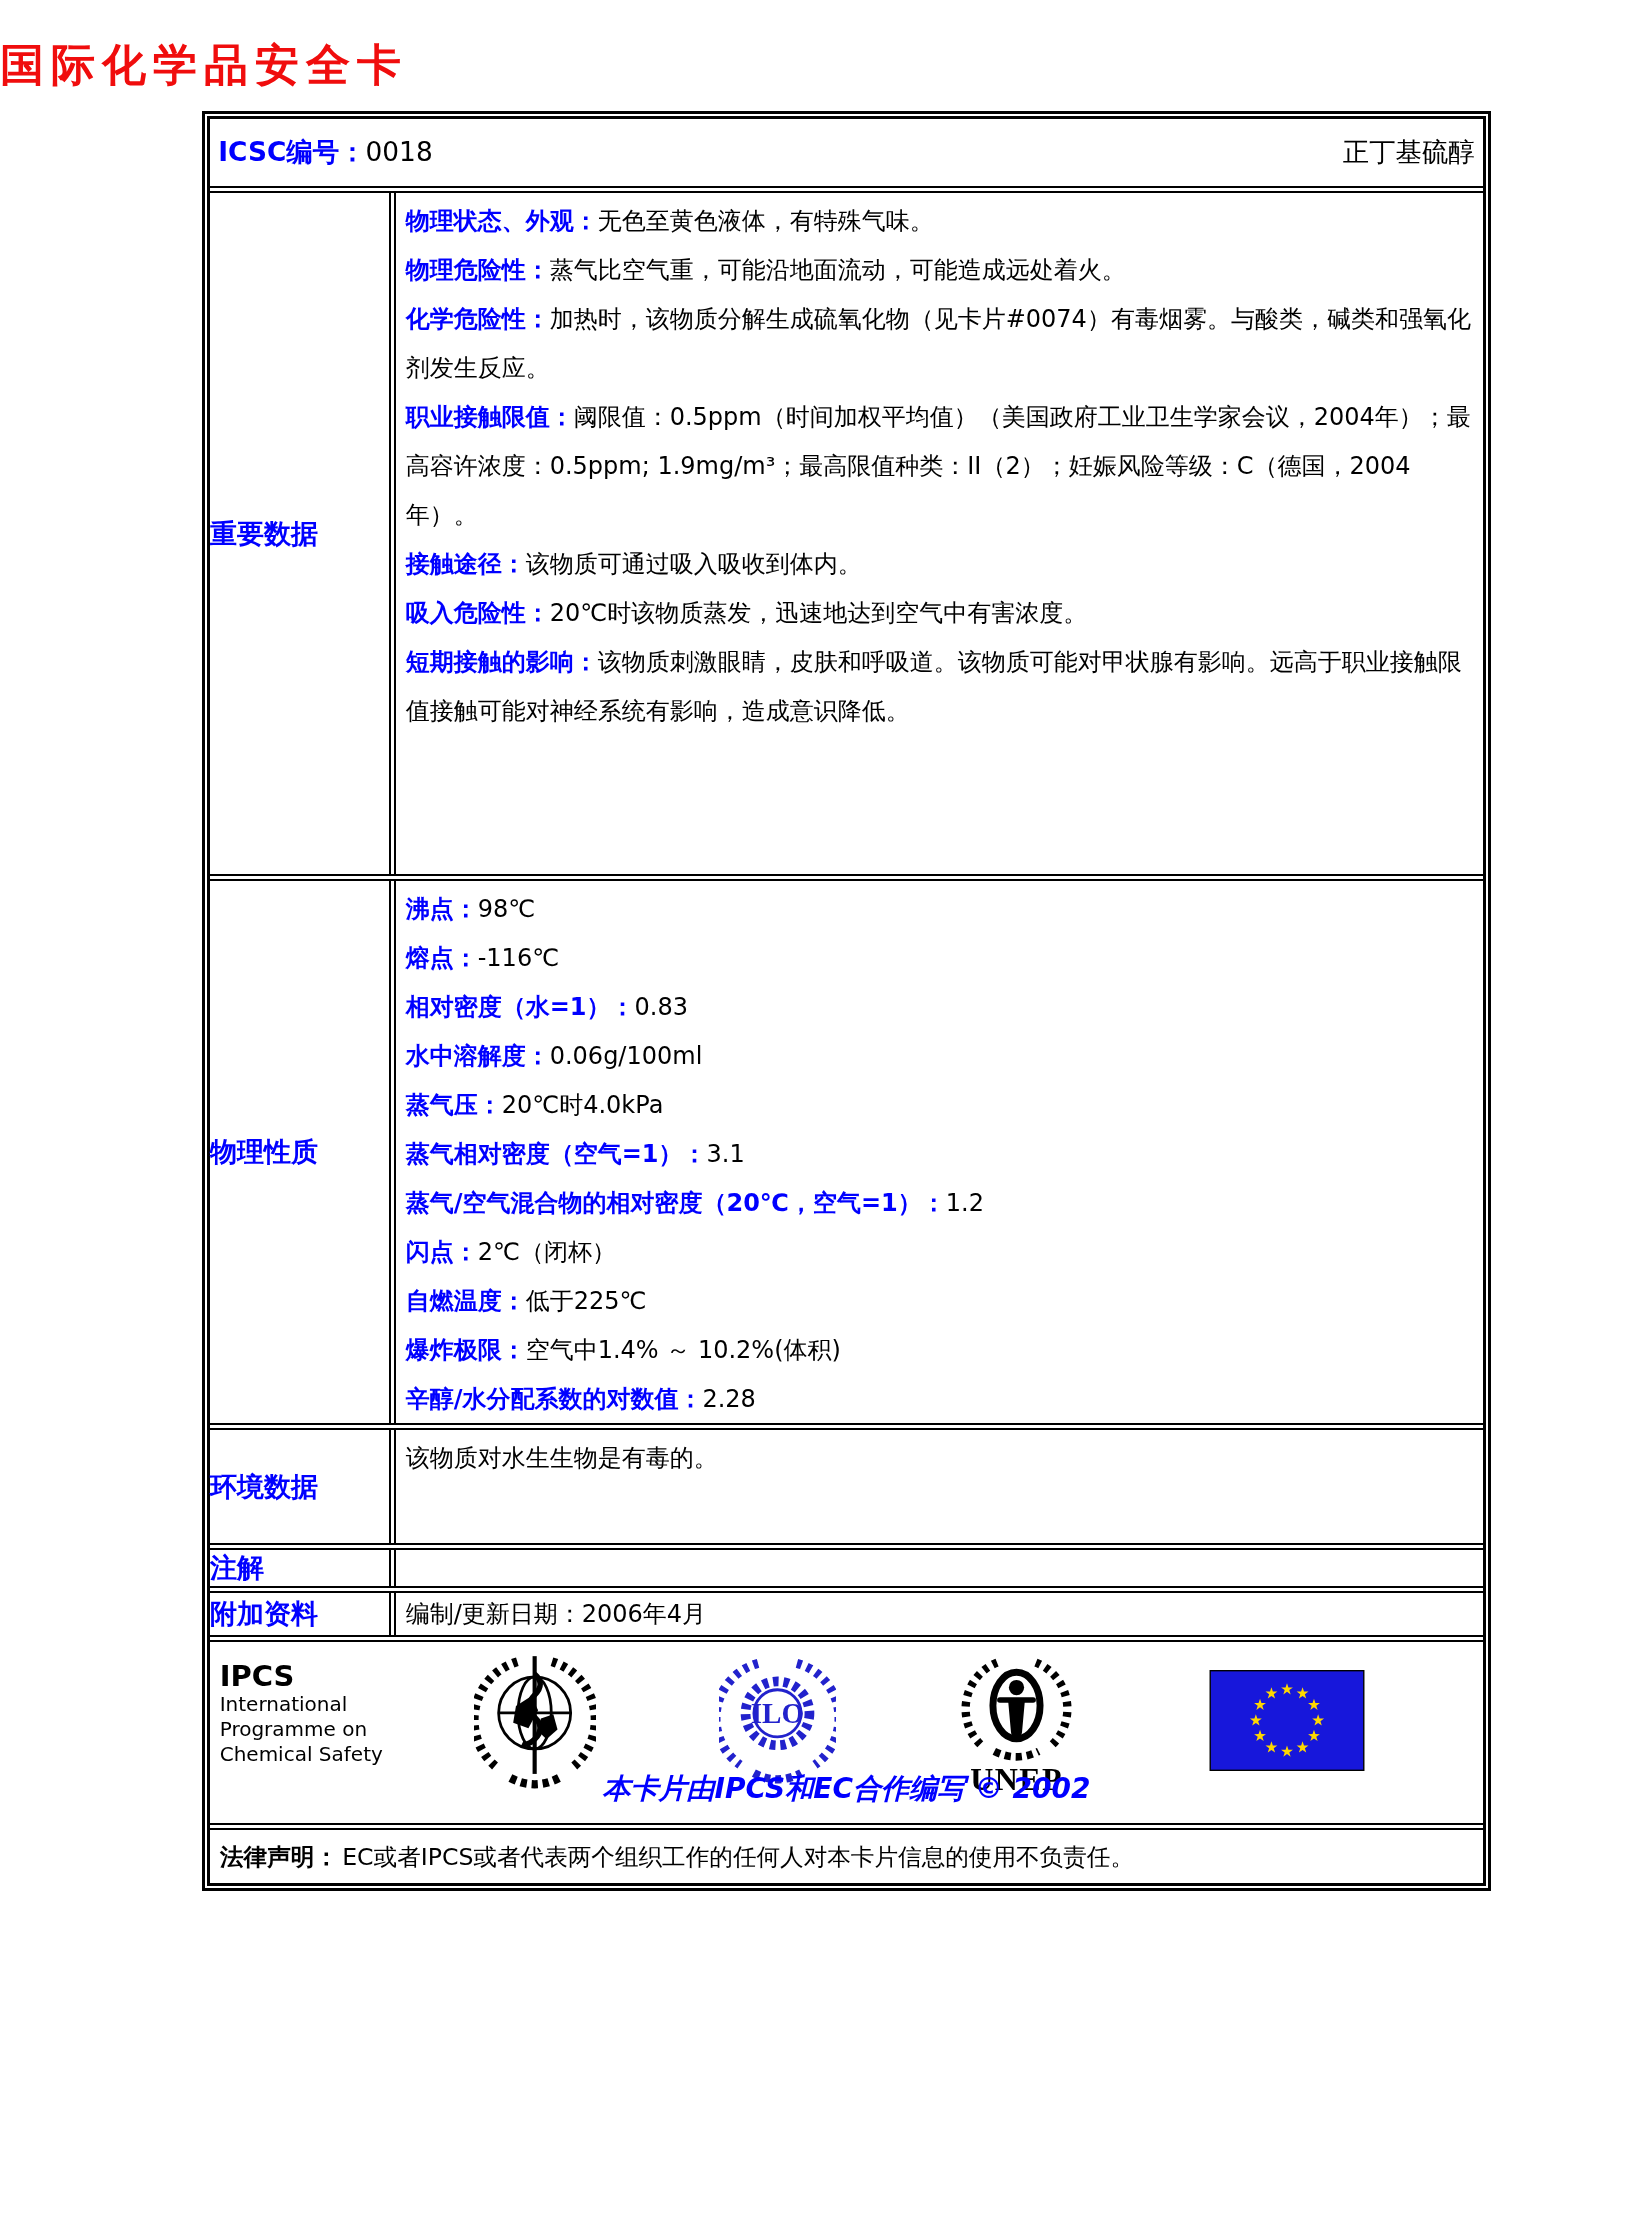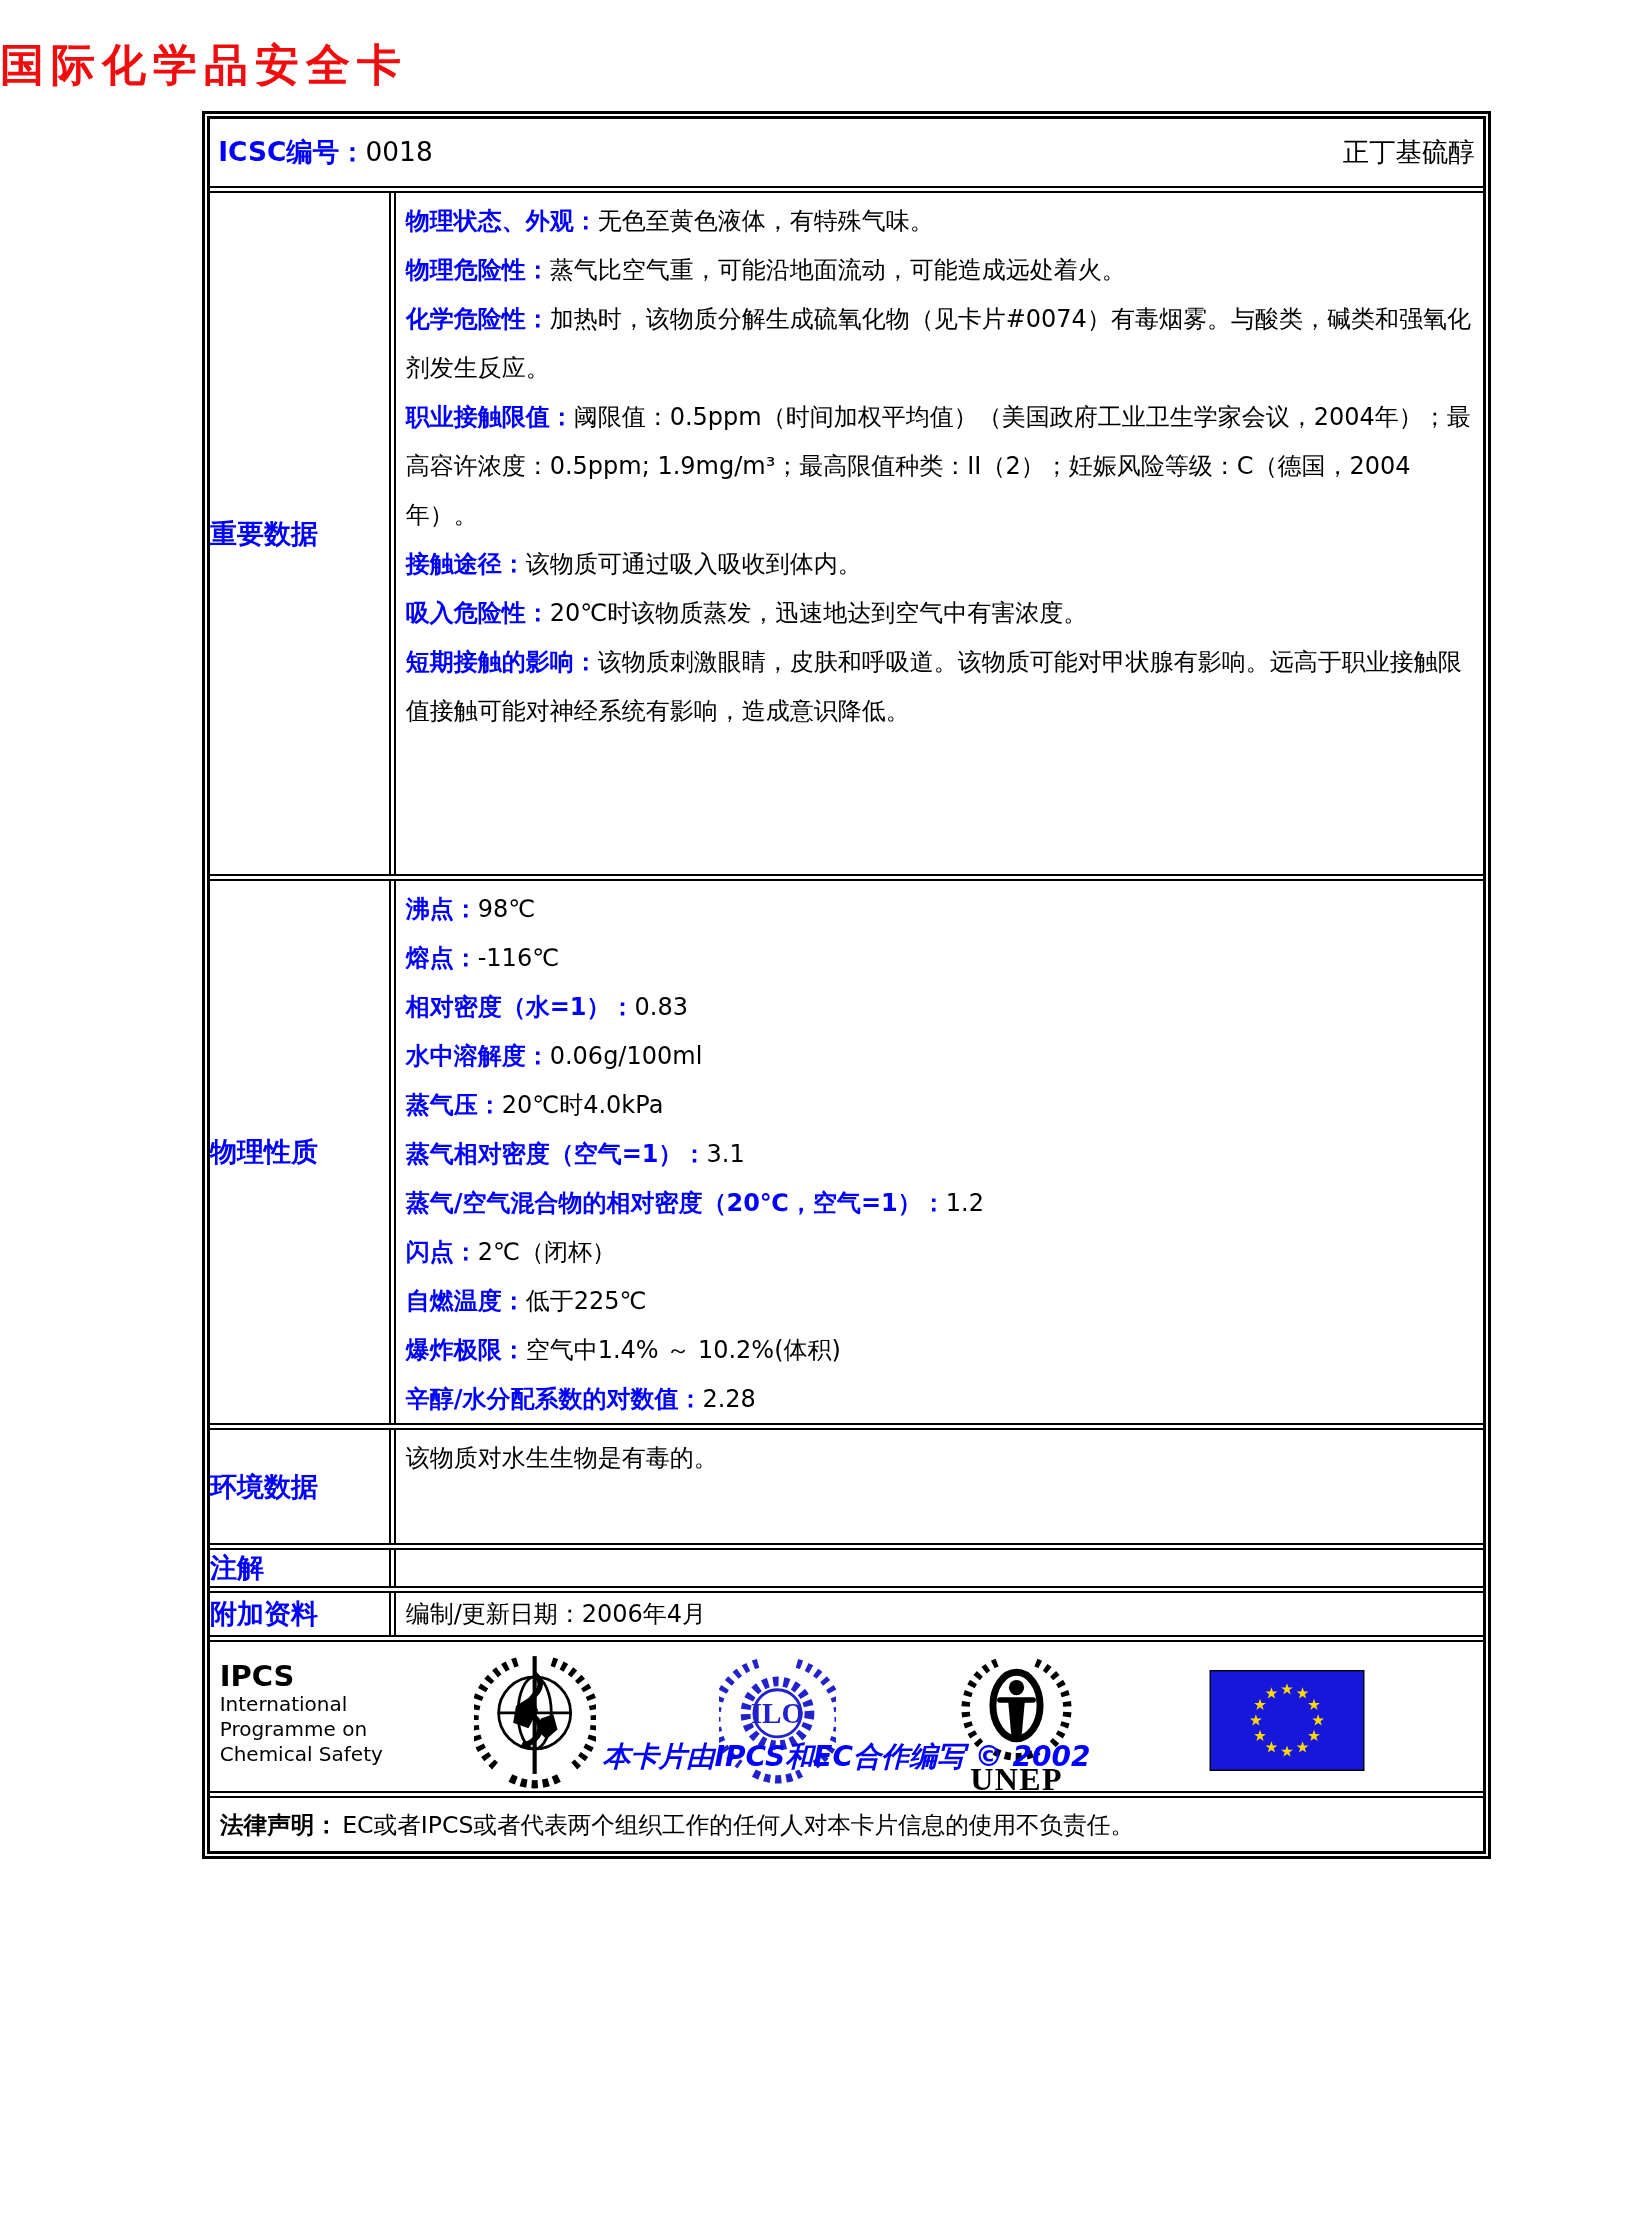--- a/index.html
+++ b/index.html
@@ -17,21 +17,21 @@
   .entry{margin:0;}
   .lbl{color:#0000ff;font-weight:bold;}
   .val{color:#000;}
   .blue-bold{color:#0000ff;font-weight:bold;}
   .row-important{height:688px;}
   .row-physical{height:549px;}
   .row-environment{height:120px;}
   .row-notes{height:43px;}
   .row-additional{height:49px;}
   .row-additional .content-cell{display:flex;align-items:center;padding-top:0;}
-  .row-logos{height:156px;}
+  .row-logos{height:188px;}
   .row-legal{height:60px;display:flex;align-items:center;padding:0 10px;font-size:23.6px;}
   .legal-lbl{font-weight:bold;margin-right:4.2px;white-space:nowrap;}
   
   .ipcs-block{position:absolute;left:9.7px;top:18px;}
   .ipcs-title{font-size:29px;font-weight:bold;line-height:32px;}
   .ipcs-sub{font-size:20px;line-height:25px;}
   .logo{position:absolute;}
   .who-logo{left:264px;top:9.7px;}
   .ilo-logo{left:509px;top:12.5px;}
   .unep-block{left:751px;top:15px;text-align:center;}

